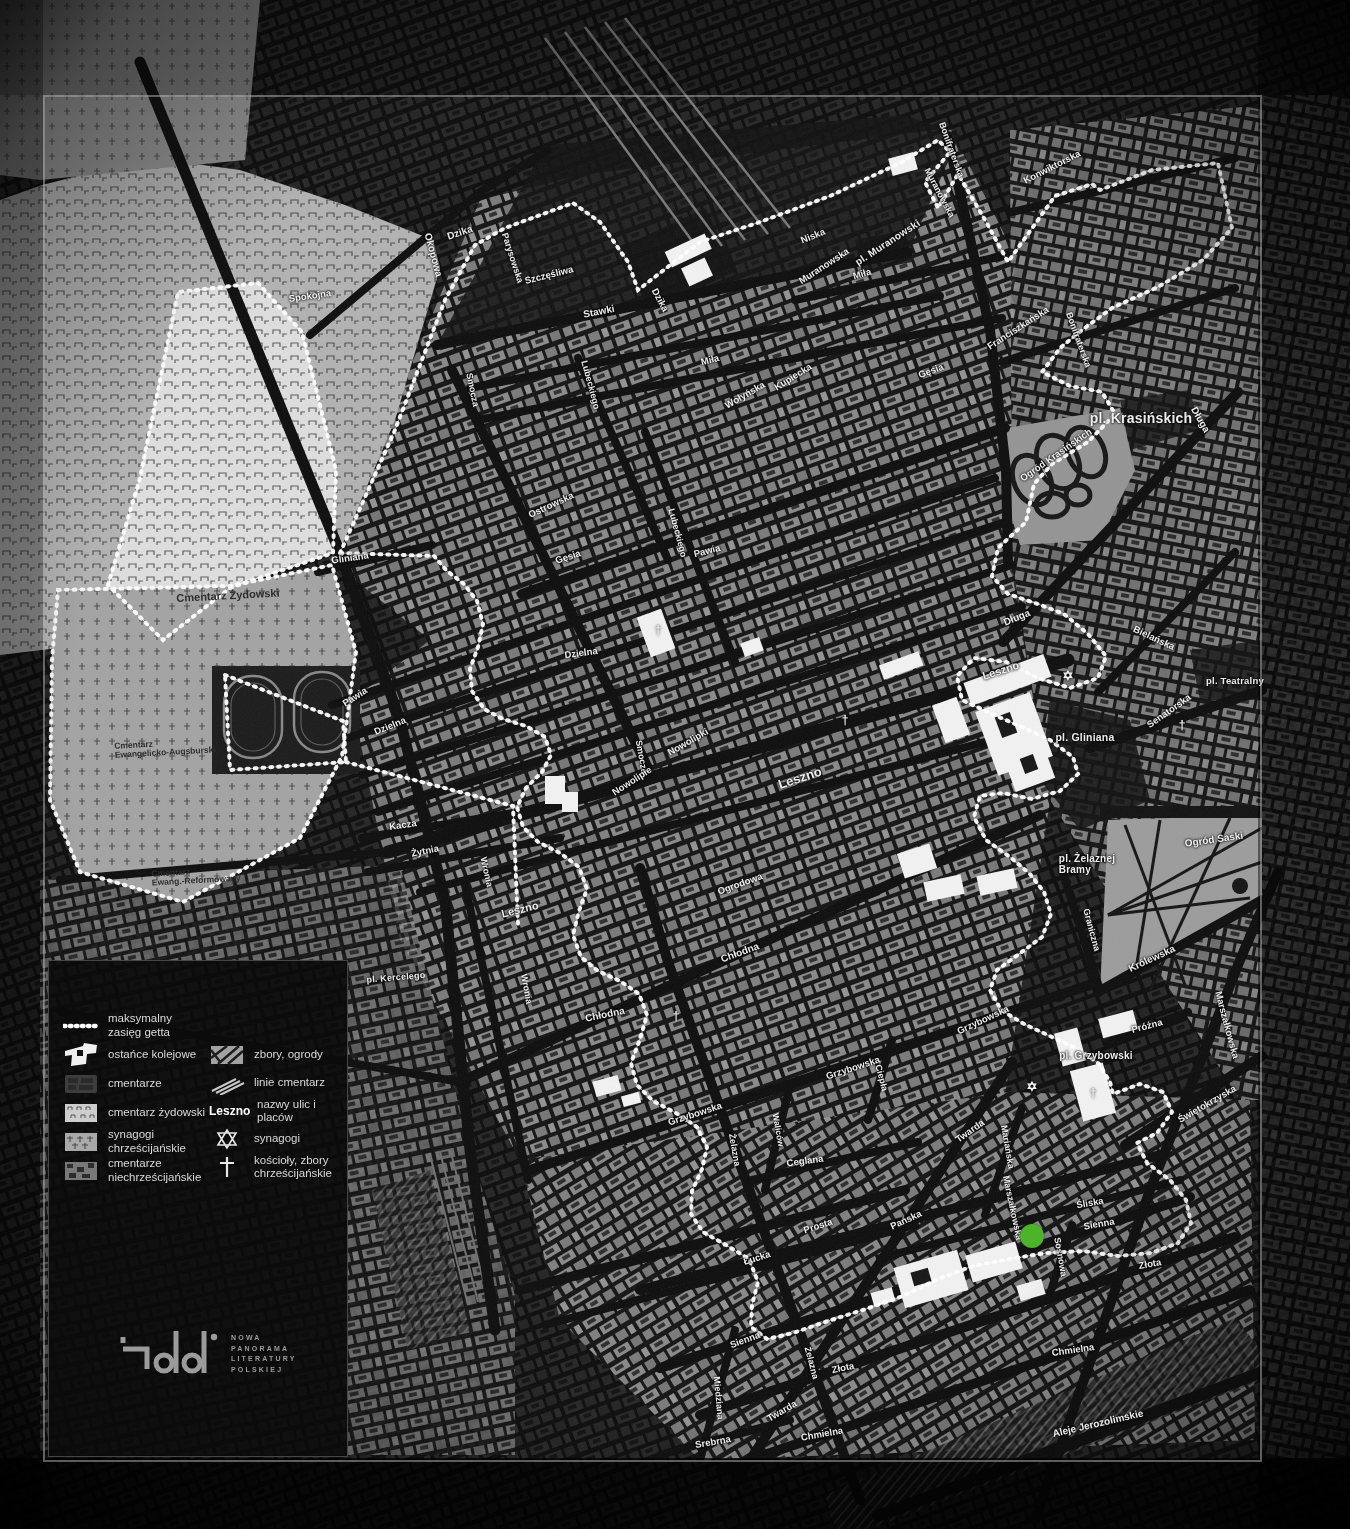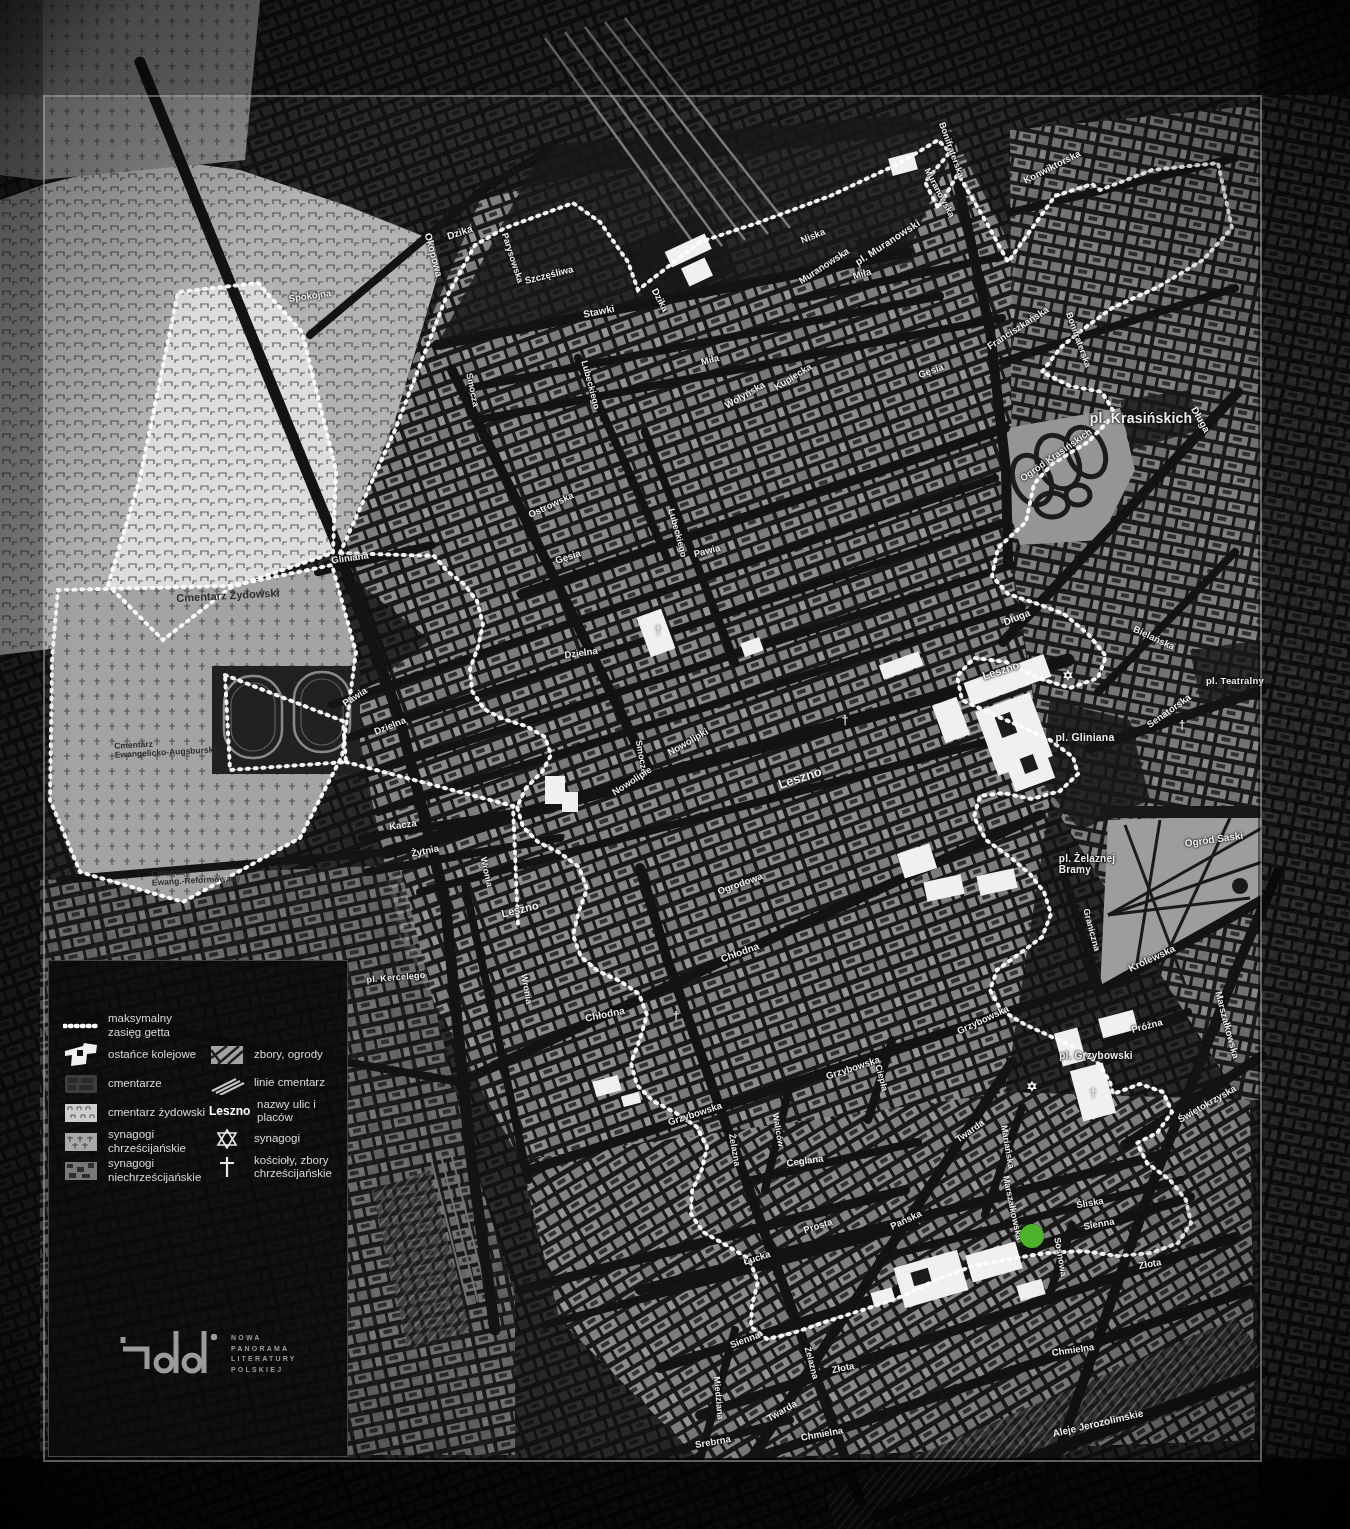--- a/index.html
+++ b/index.html
@@ -434,21 +434,21 @@
             </svg>
           </span>
           <span class="llabel">synagogi chrześcijańskie</span>
         </div>
         <div class="lrow">
           <span class="lgi">
             <svg viewBox="0 0 36 24">
               <use href="#sym-non-christian-cemeteries"></use>
             </svg>
           </span>
-          <span class="llabel">synagogi niechrześcijańskie</span>
+          <span class="llabel">cmentarze niechrześcijańskie</span>
         </div>
       </div>
   <div id="legend-col2" class="legend-col">
         <div class="lrow">
           <span class="lgi">
             <svg viewBox="0 0 36 24">
               <use href="#sym-parks"></use>
             </svg>
           </span>
           <span class="llabel">zbory, ogrody</span>

